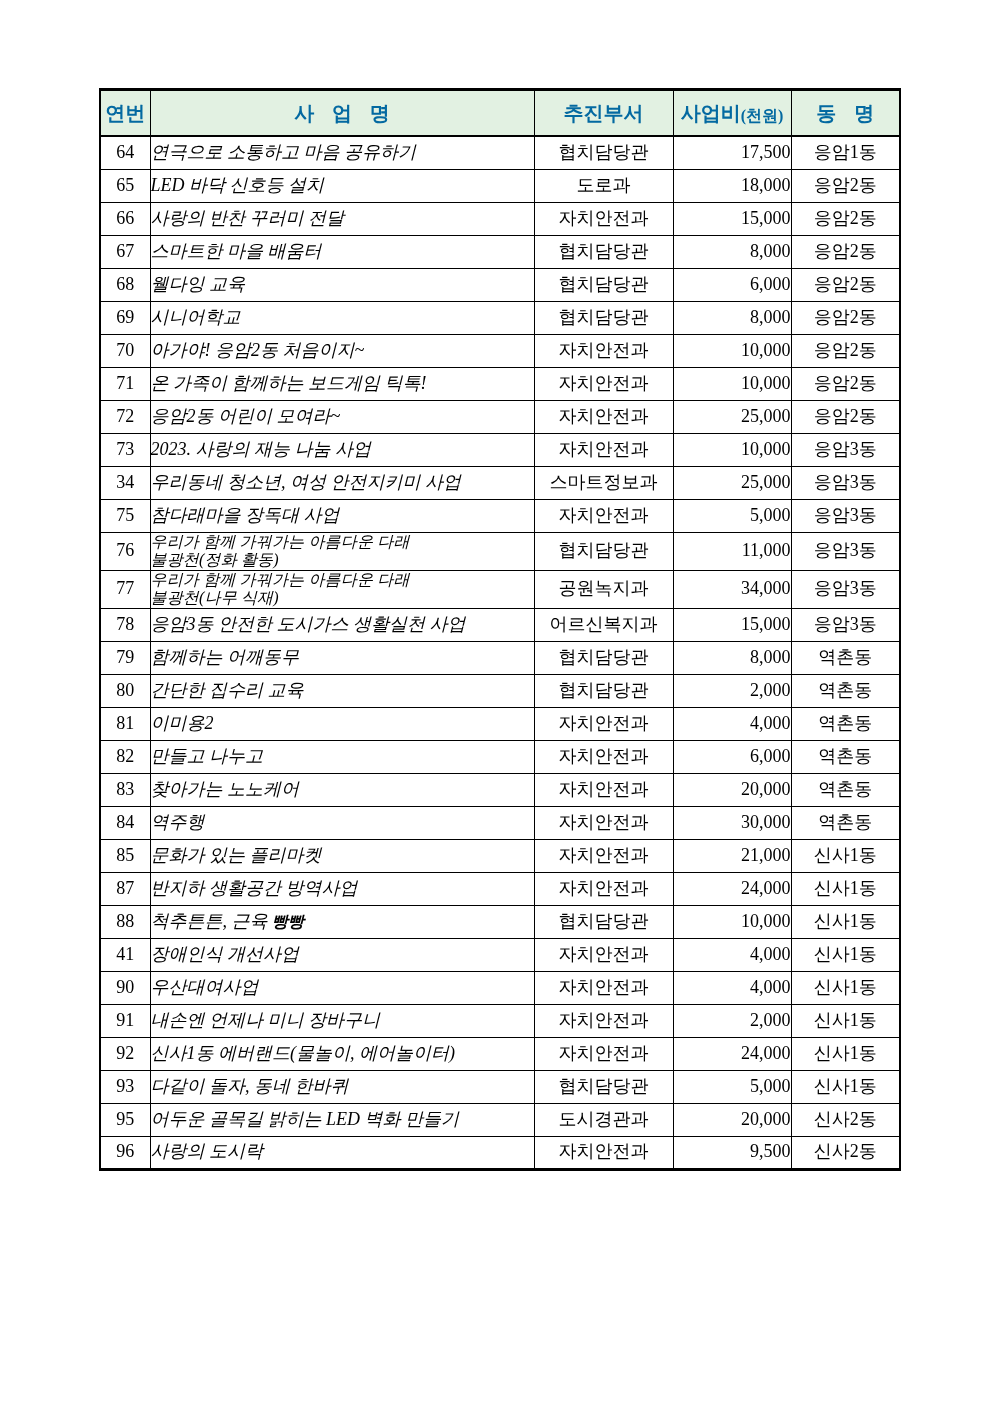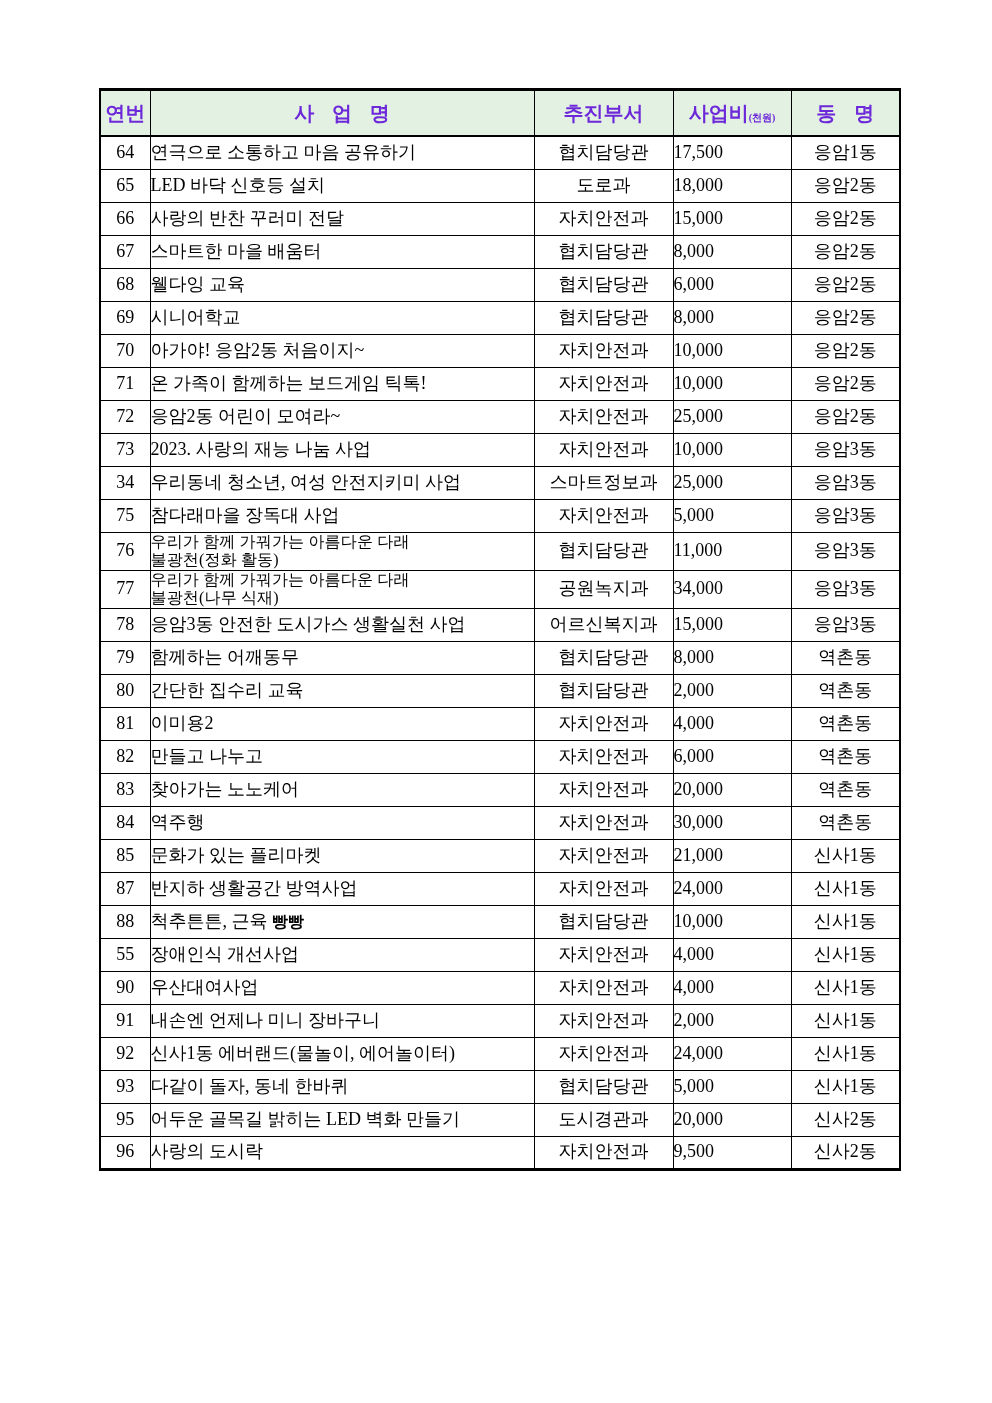--- a/index.html
+++ b/index.html
@@ -48,29 +48,29 @@
     vertical-align: middle;
   }
   
   thead tr.header-row th {
     background: #e2f1e2;
     height: 44px;
     font-weight: bold;
     font-size: 20px;
     text-align: center;
     border-bottom: 2px solid #000;
-    color: #6d28d9;
+    color: #0369a1;
     line-height: 1.1;
   }
   th .sp-wide {
     letter-spacing: 0.32em;
     padding-left: 0.32em;
   }
   th .unit {
-    font-size: 10px;
+    font-size: 16px;
     font-weight: bold;
     letter-spacing: 0;
     vertical-align: baseline;
     position: relative;
     top: 1px;
   }
   th.h-seq { font-size: 17px; }
 
   
   tbody tr { height: 33px; }
@@ -82,35 +82,37 @@
     line-height: 1.18;
   }
   td.seq {
     text-align: center;
     font-size: 18px;
   }
   td.name {
     text-align: left;
     padding-left: 9px;
     padding-right: 4px;
+    font-style: italic;
   }
   td.name .two-line {
     display: block;
     font-size: 16px;
     line-height: 1.12;
     letter-spacing: 0.01em;
   }
   td.name .emph-small {
     font-size: 16px;
     font-weight: bold;
   }
   td.dept {
     text-align: center;
   }
   td.amt {
+    text-align: right;
     padding-right: 11px;
   }
   td.dong {
     text-align: center;
   }
 </style>
 </head>
 <body>
 
 <div class="page">
@@ -301,21 +303,21 @@
             <td class="dong">신사1동</td>
           </tr>
           <tr>
             <td class="seq">88</td>
             <td class="name"><span>척추튼튼, 근육 </span><span class="emph-small">빵빵</span></td>
             <td class="dept">협치담당관</td>
             <td class="amt">10,000</td>
             <td class="dong">신사1동</td>
           </tr>
           <tr>
-            <td class="seq">55</td>
+            <td class="seq">41</td>
             <td class="name">장애인식 개선사업</td>
             <td class="dept">자치안전과</td>
             <td class="amt">4,000</td>
             <td class="dong">신사1동</td>
           </tr>
           <tr>
             <td class="seq">90</td>
             <td class="name">우산대여사업</td>
             <td class="dept">자치안전과</td>
             <td class="amt">4,000</td>

